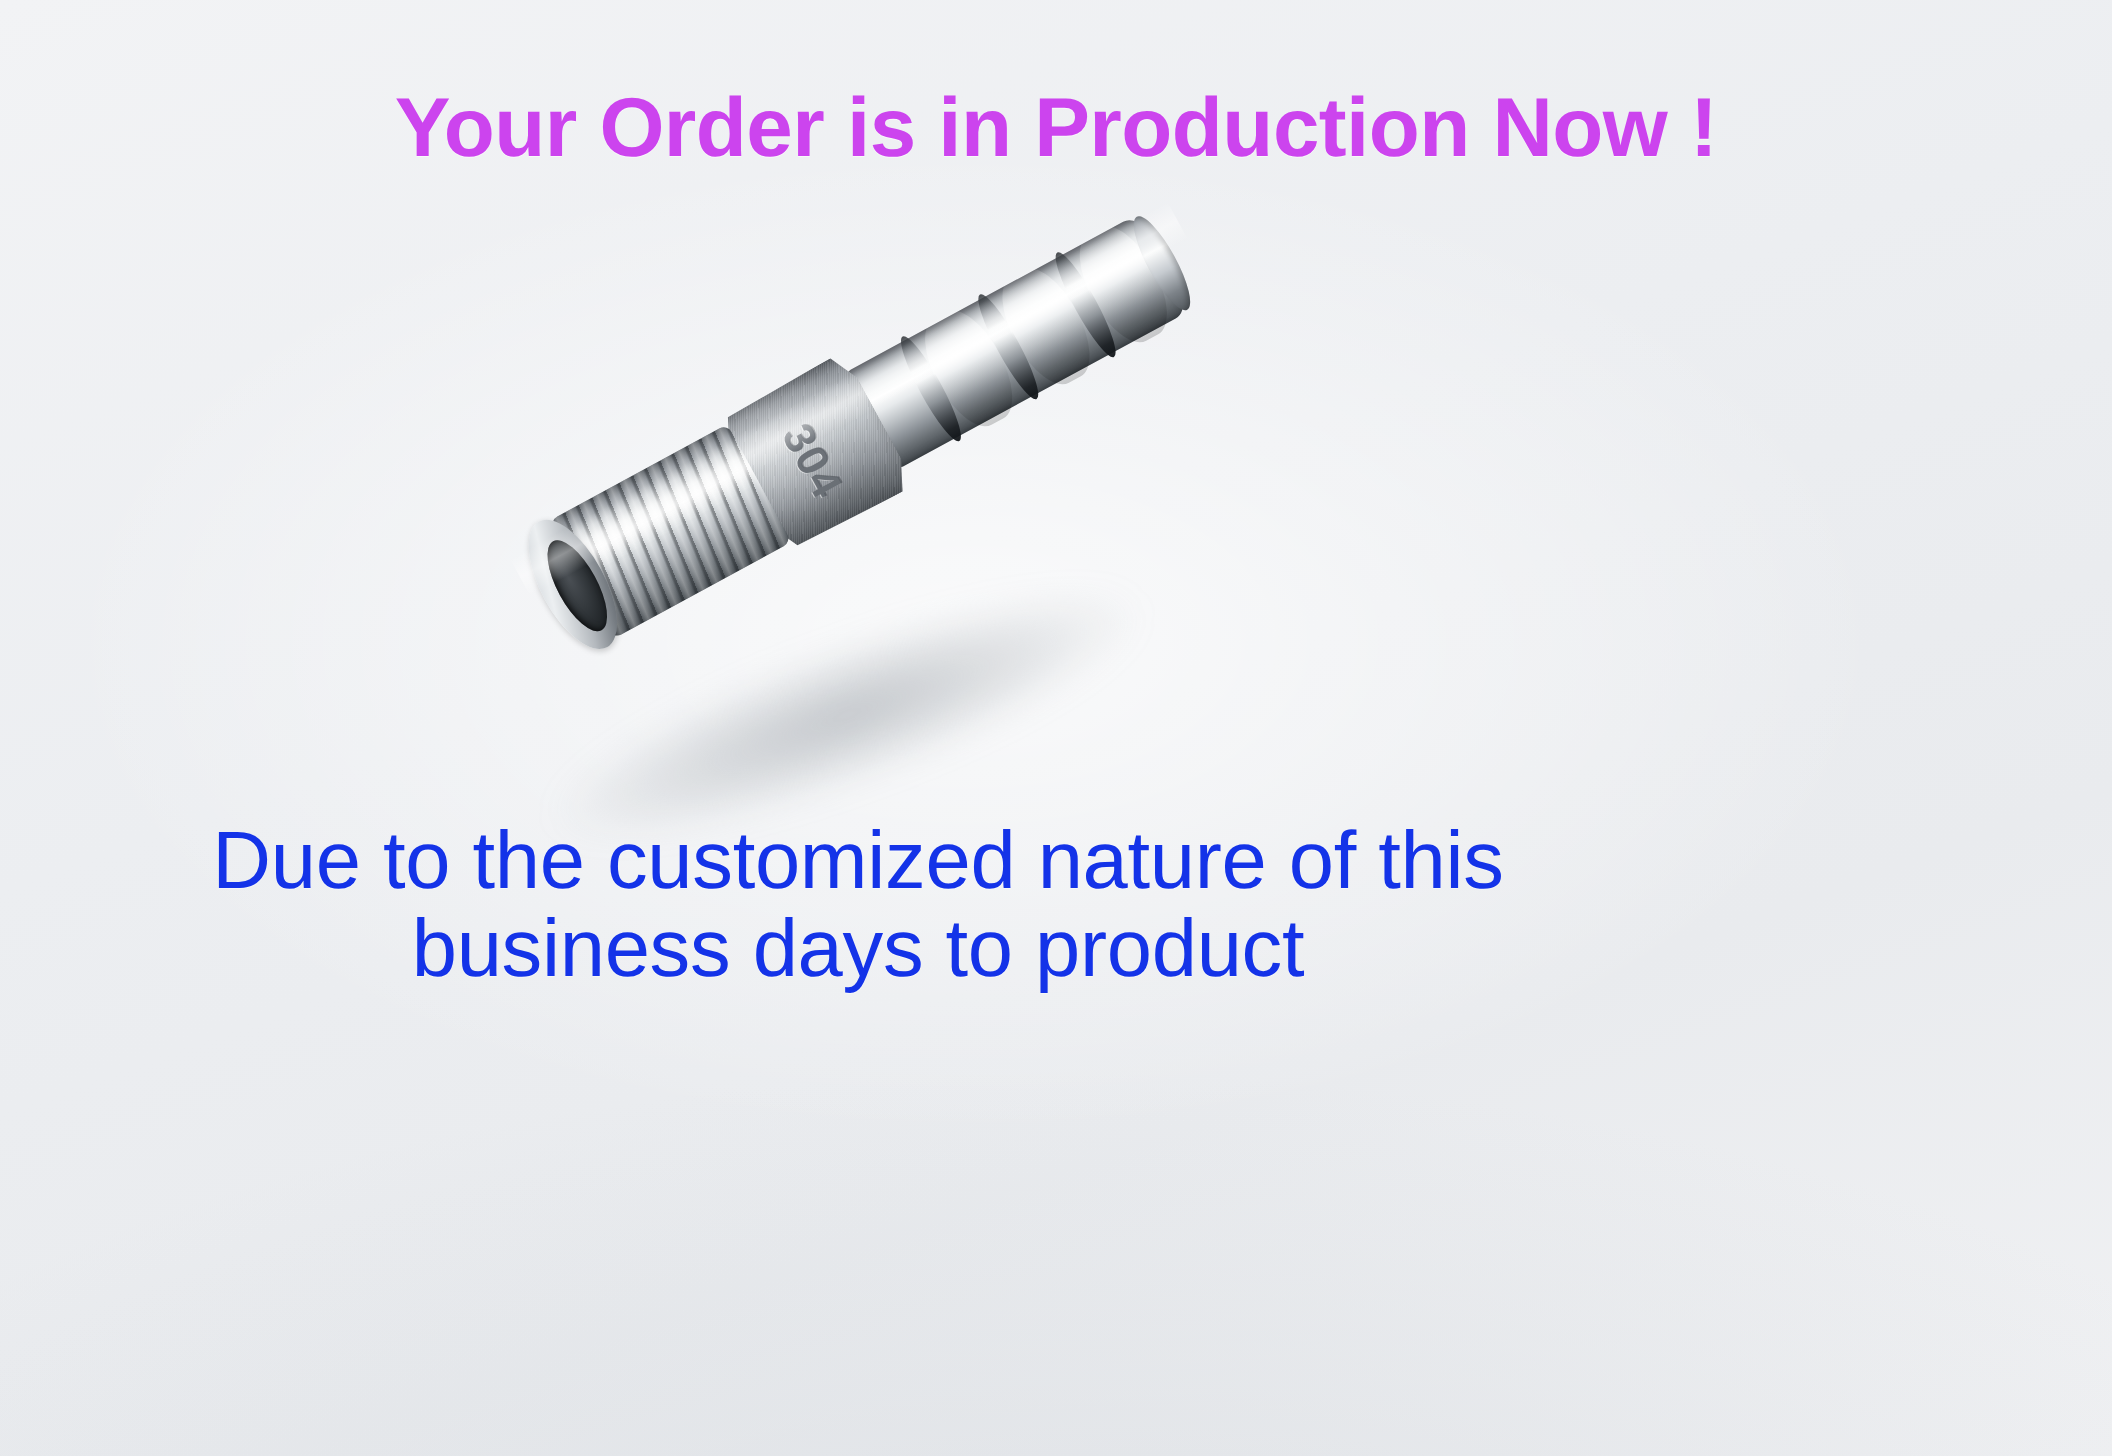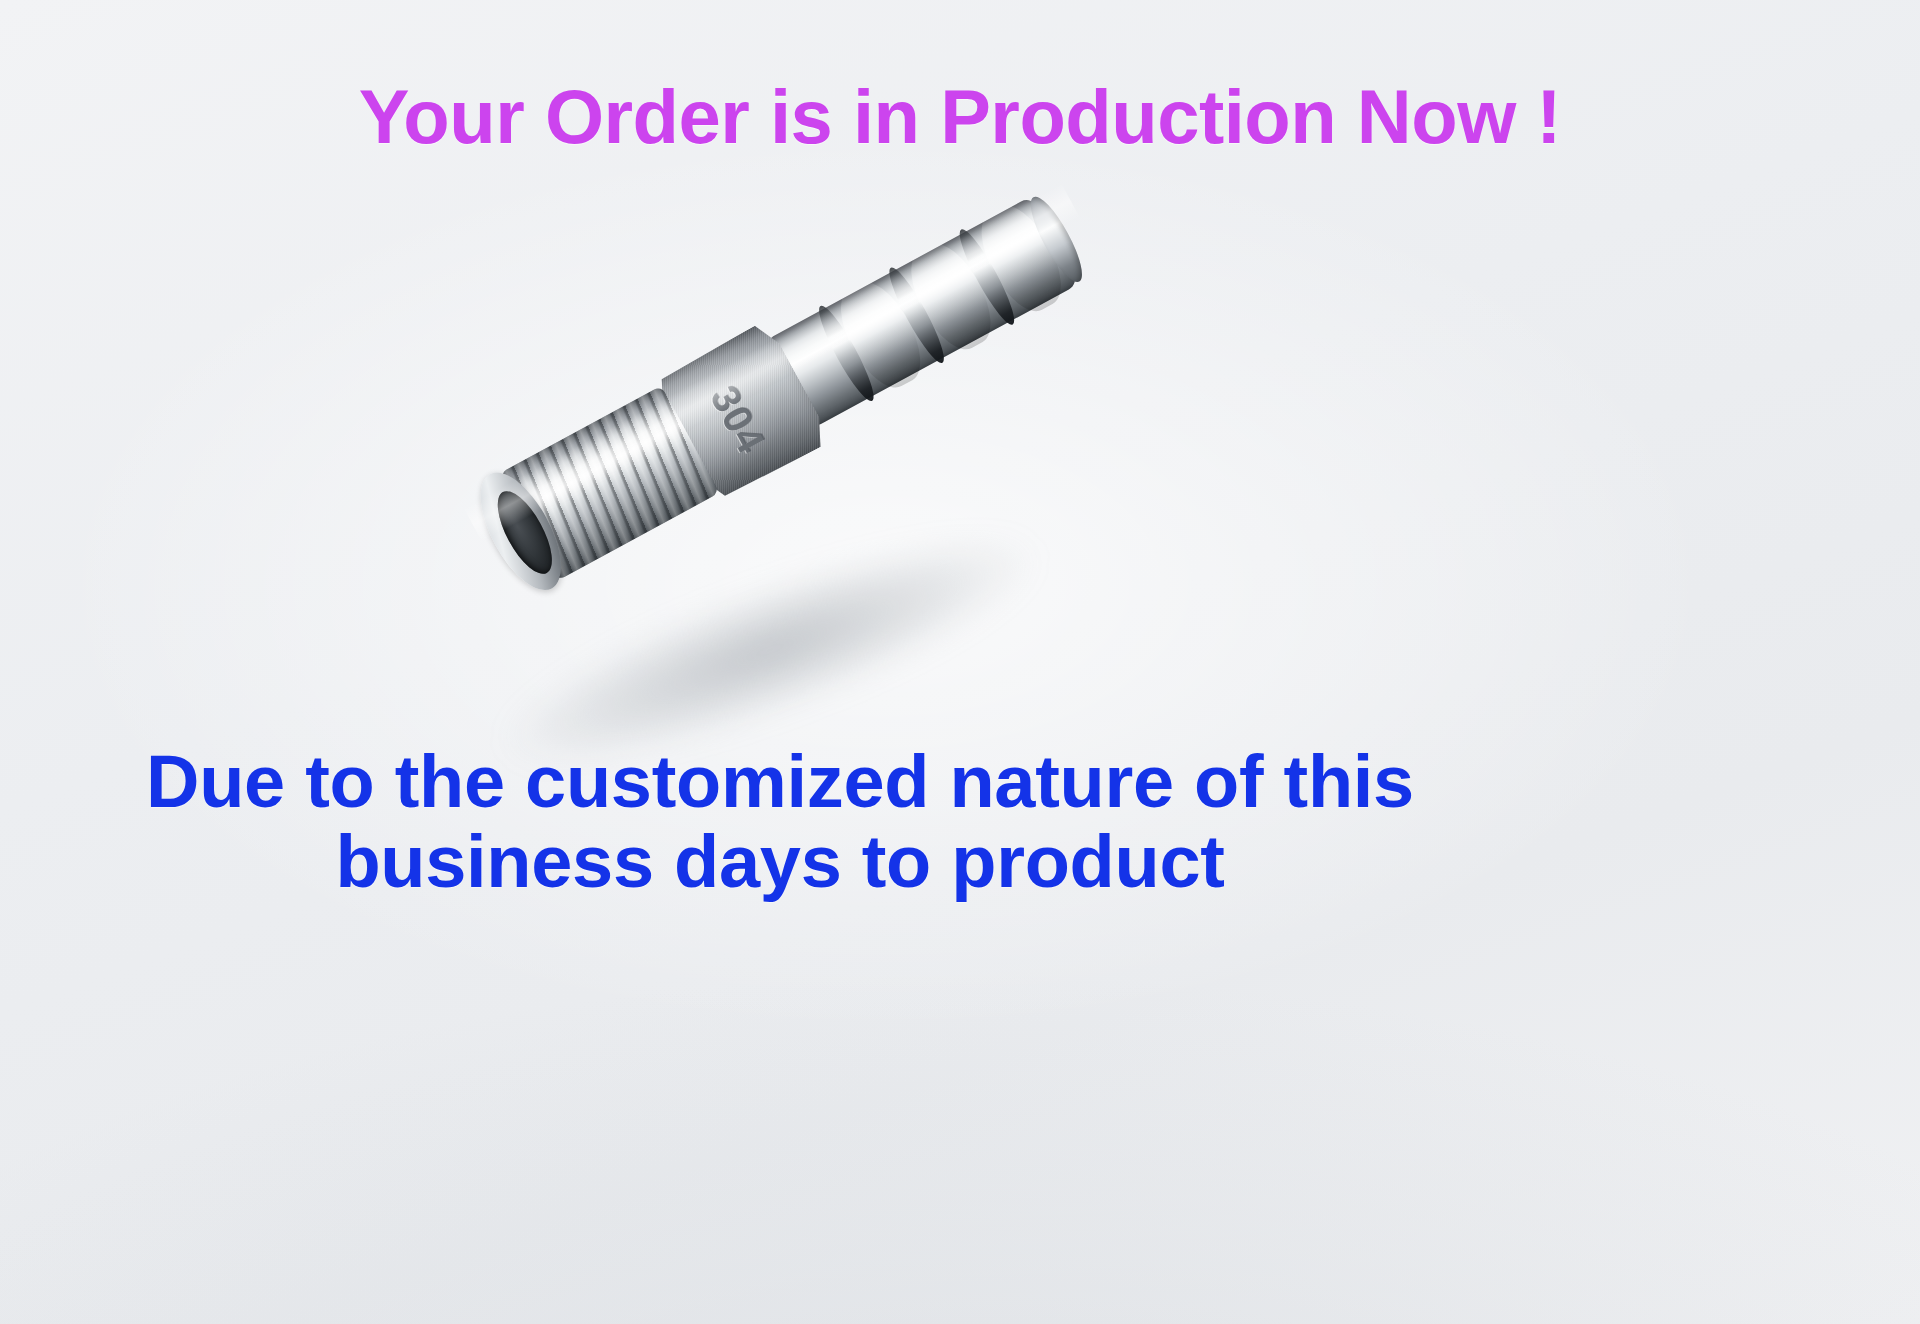--- a/index.html
+++ b/index.html
@@ -282,21 +282,21 @@
 
   
   #body-copy {
     position: absolute;
     left: 110px;
     top: 742px;
     width: 1340px;
     text-align: center;
     font-size: 74px;
     line-height: 80px;
-    font-weight: 700;
+    font-weight: 400;
     color: #1433e8;
     text-shadow: 0 1px 1px rgba(255,255,255,0.5);
     font-stretch: condensed;
     letter-spacing: -0.3px;
   }
   .copy-line { display: block; white-space: nowrap; }
 </style>
 </head>
 <body>
 

